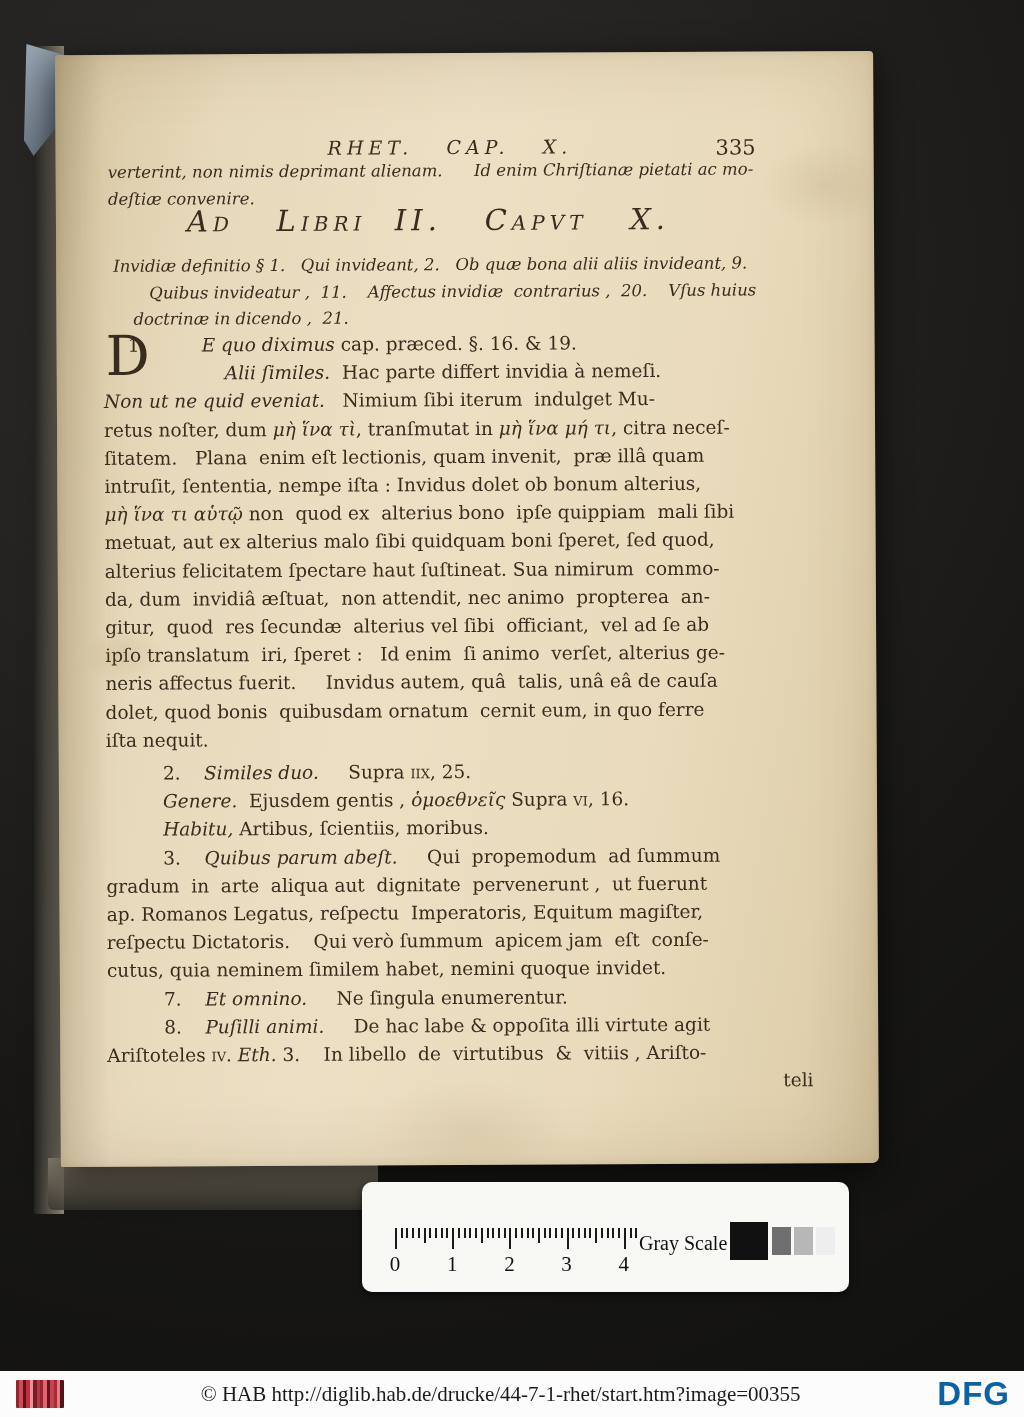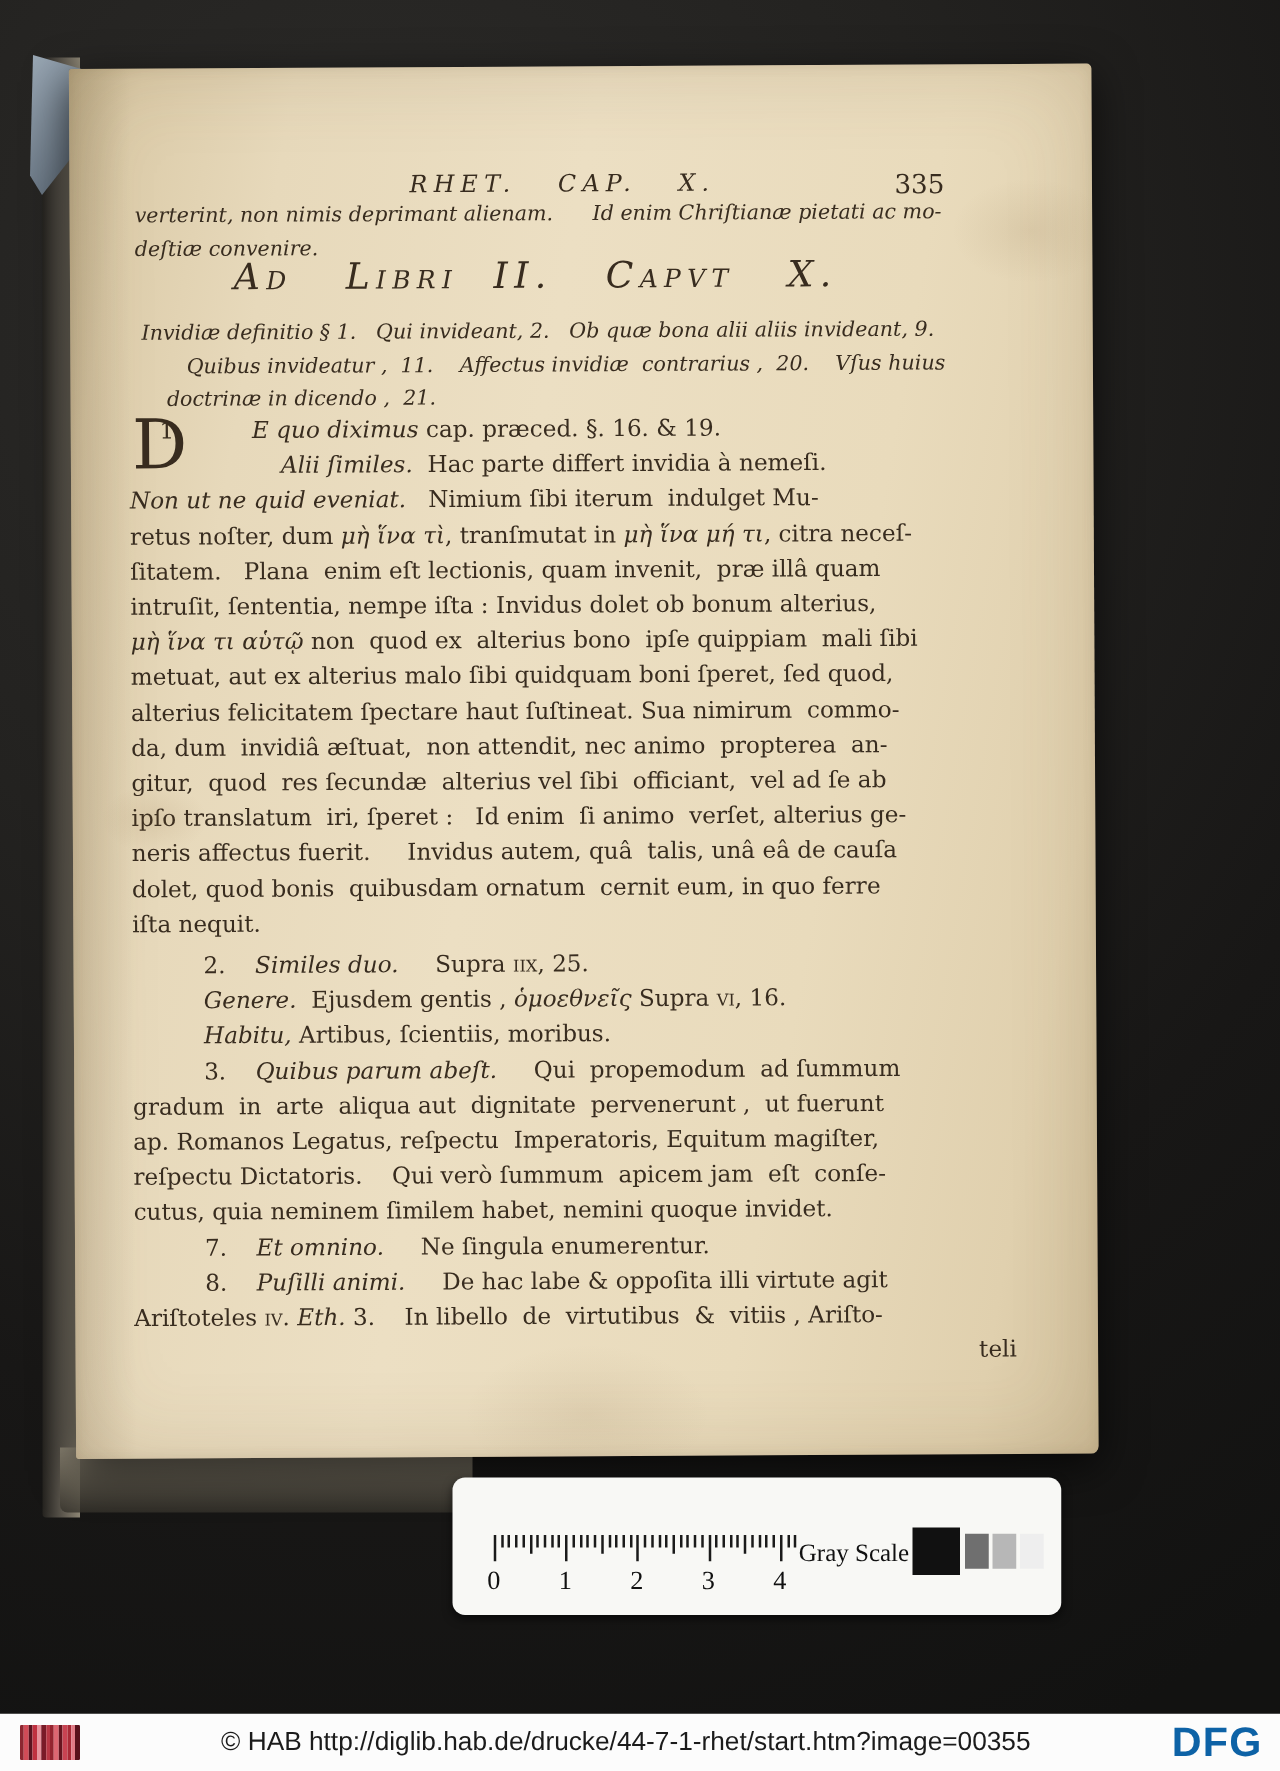--- a/index.html
+++ b/index.html
@@ -61,21 +61,21 @@
   .rnum{position:absolute;transform:translateX(-50%);font-size:21px;color:#111;font-family:"Liberation Serif",serif}
   .gray-label{position:absolute;left:277px;top:50px;font-size:20px;color:#111;font-family:"Liberation Serif",serif}
   .gray-group{position:absolute;left:368px;top:40px;display:flex;align-items:center;gap:4px}
   .black-patch{width:38px;height:38px}
   .gpatch{width:19px;height:28px}
 
   .footer-bar{position:absolute;left:0;bottom:0;width:1024px;height:46px;background:#fcfcfc;
     display:flex;align-items:center}
   .cal-strip{margin-left:16px;width:48px;height:28px;display:flex;border-radius:1px;overflow:hidden}
   .calbar{flex:1;height:100%}
-  .credit{flex:1;text-align:center;font-family:Liberation Sans, sans-serif;
+  .credit{flex:1;text-align:center;font-family:Liberation Serif, serif;
     font-size:21px;color:#1b1b1b}
   .dfg-logo{margin-right:14px;font-family:"Liberation Sans","DejaVu Sans",sans-serif;
     font-weight:bold;font-size:33px;letter-spacing:1px}
 </style>
 </head>
 <body>
 
 <div class="scene">
 
   <div class="spine"></div>

